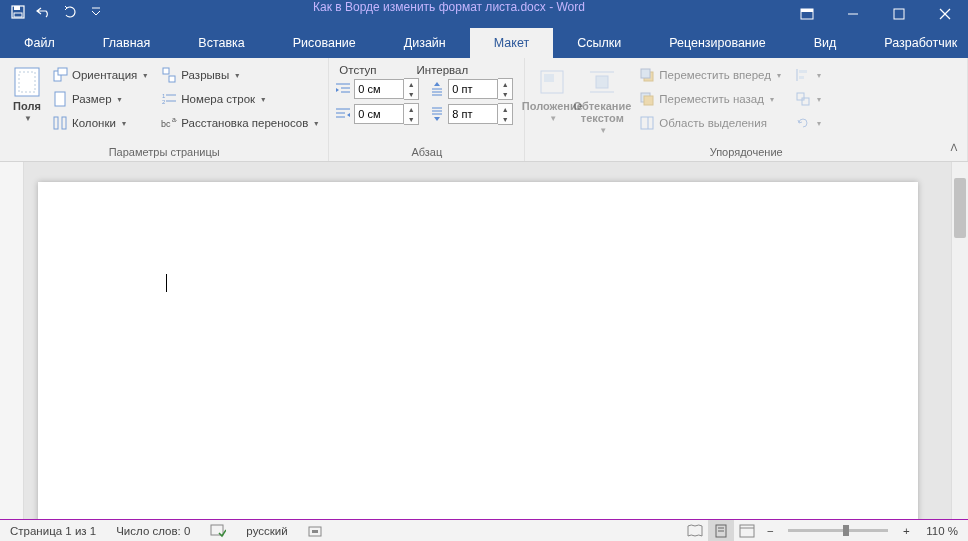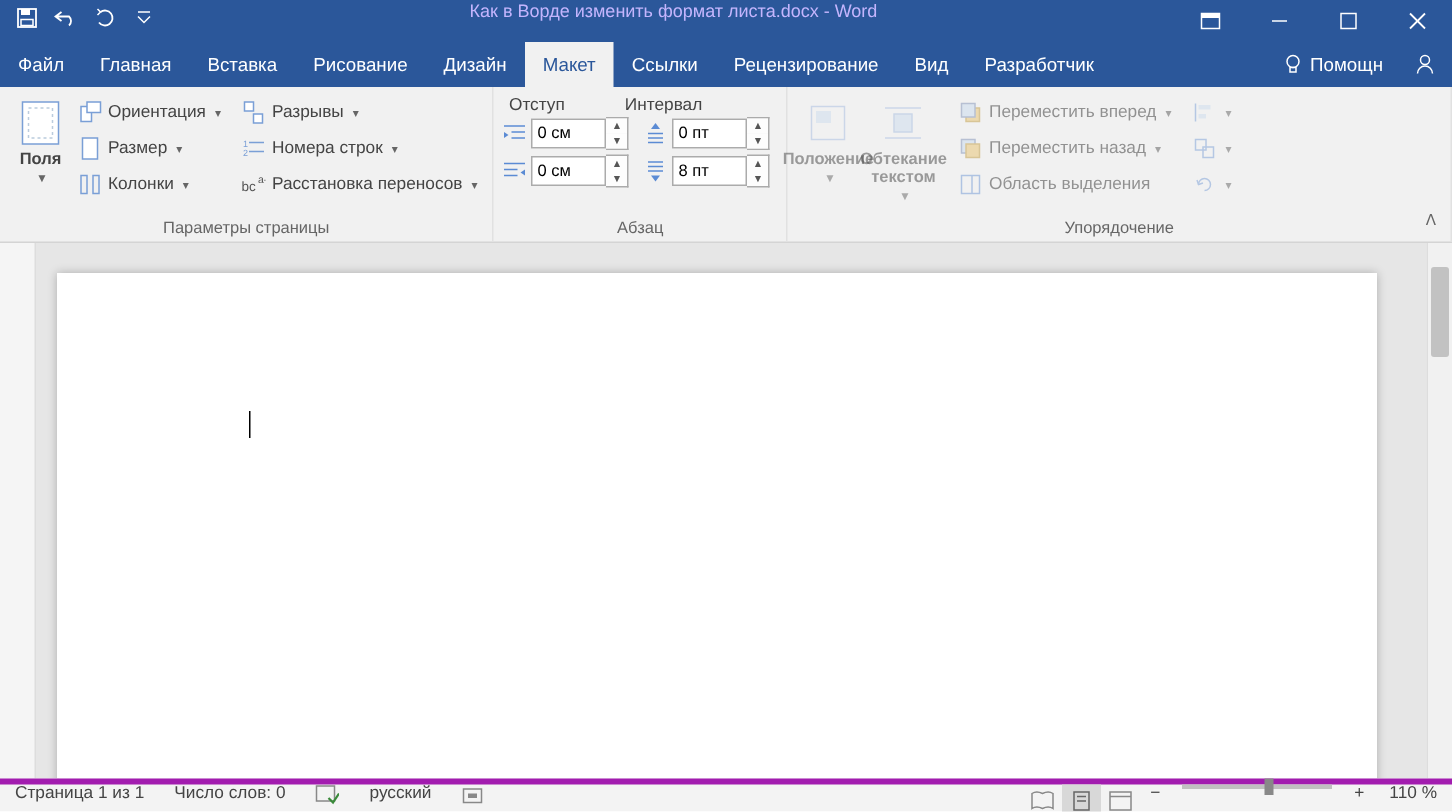--- a/index.html
+++ b/index.html
@@ -6,21 +6,21 @@
 body { width: 968px; height: 541px; background: #fff; overflow: hidden; position: relative; }
 
 .titlebar { height: 28px; background: #2b579a; display: flex; align-items: flex-start; color: #c4b5fd; font-size: 12px; }
 .qat { display: flex; align-items: center; gap: 2px; padding: 0 6px; }
 .qat-btn { width: 24px; height: 24px; display: flex; align-items: center; justify-content: center; cursor: pointer; }
 .title-text { flex: 1; text-align: center; font-size: 12px; }
 .win-controls { display: flex; }
 .win-btn { width: 46px; height: 28px; display: flex; align-items: center; justify-content: center; cursor: pointer; }
 
 .tabbar { height: 30px; background: #2b579a; display: flex; align-items: stretch; color: #fff; font-size: 12.5px; }
-.tab { padding: 0 12px; display: flex; align-items: center; cursor: pointer; }
+.tab { padding: 0 24px; display: flex; align-items: center; cursor: pointer; }
 .tab.active { background: #f1f1f1; color: #2b579a; }
 .tab-spacer { flex: 1; }
 .tab-help { display: flex; align-items: center; gap: 4px; padding: 0 10px; cursor: pointer; }
 .share-icon { width: 36px; display: flex; align-items: center; justify-content: center; cursor: pointer; }
 
 .ribbon { height: 104px; background: #f1f1f1; border-bottom: 1px solid #d4d4d4; display: flex; position: relative; }
 .group { border-right: 1px solid #e1e1e1; padding: 4px 6px 0 6px; display: flex; flex-direction: column; position: relative; }
 .group-body { flex: 1; display: flex; }
 .group-label { text-align: center; font-size: 11px; color: #666; padding: 2px 0 3px; position: relative; }
 
@@ -43,21 +43,21 @@
 .collapse-btn { position: absolute; right: 6px; bottom: 6px; width: 16px; height: 16px; cursor: pointer; font-size: 10px; color: #666; display: flex; align-items: center; justify-content: center; }
 
 .docarea { position: absolute; top: 162px; left: 0; right: 0; bottom: 22px; background: #e6e6e6; display: flex; }
 .ruler-v { width: 24px; background: #f5f5f5; border-right: 1px solid #ddd; }
 .doc-scroll { flex: 1; overflow: hidden; position: relative; }
 .page { position: absolute; top: 20px; left: 14px; width: 880px; height: 600px; background: #fff; box-shadow: 0 0 6px rgba(0,0,0,0.25); }
 .cursor { position: absolute; top: 92px; left: 128px; width: 1px; height: 18px; background: #000; }
 .scroll-v { width: 17px; background: #f1f1f1; border-left: 1px solid #ddd; position: relative; }
 .scroll-thumb { position: absolute; top: 16px; left: 2px; right: 2px; height: 60px; background: #c2c2c2; border-radius: 2px; }
 
-.statusbar { position: absolute; bottom: 0; left: 0; right: 0; height: 22px; background: #f3f3f3; border-top: 4px solid #a21caf; display: flex; align-items: flex-start; font-size: 11.5px; color: #444; }
+.statusbar { position: absolute; bottom: 0; left: 0; right: 0; height: 22px; background: #f3f3f3; border-top: 1px solid #a21caf; display: flex; align-items: center; font-size: 11.5px; color: #444; }
 .status-item { padding: 0 10px; cursor: pointer; display: flex; align-items: center; gap: 5px; }
 .status-spacer { flex: 1; }
 .view-btn { width: 26px; height: 22px; display: flex; align-items: center; justify-content: center; cursor: pointer; }
 .zoom-slider { width: 100px; height: 3px; background: #c0c0c0; position: relative; margin: 0 8px; }
 .zoom-slider::before { content: ""; position: absolute; left: 55%; top: -4px; width: 6px; height: 11px; background: #888; }
 .zoom-btn { width: 20px; text-align: center; cursor: pointer; }
 svg { display: block; }
 </style>
 </head>
 <body>

